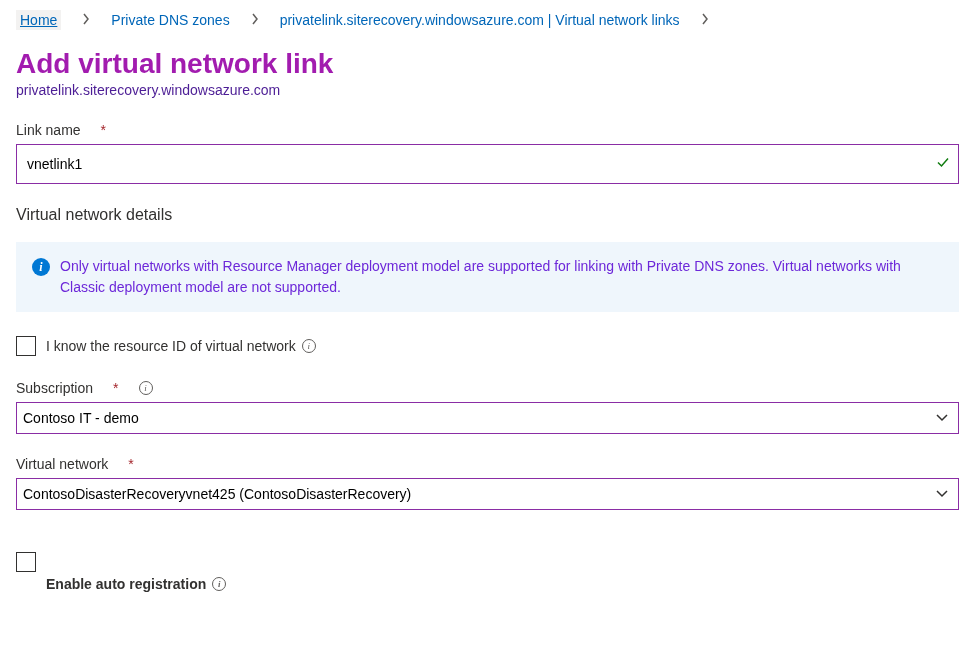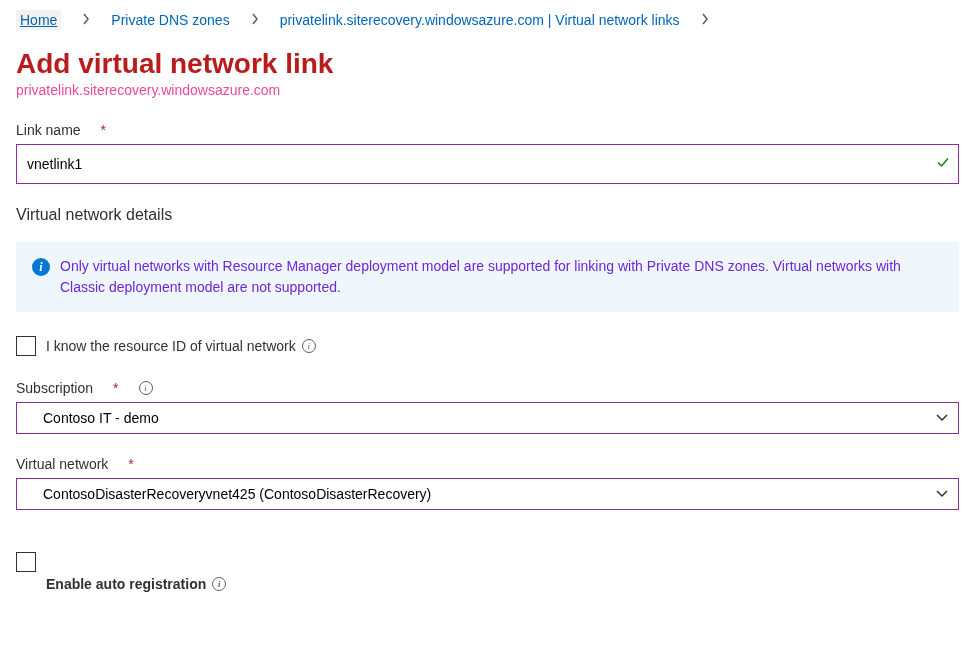--- a/index.html
+++ b/index.html
@@ -30,25 +30,25 @@
       text-decoration: underline;
       background: #f3f2f1;
       padding: 2px 4px;
     }
     .breadcrumb .sep {
       color: #605e5c;
     }
     h1 {
       font-size: 28px;
       font-weight: 600;
-      color: #b91c1c;
+      color: #a21caf;
       margin-bottom: 2px;
     }
     .subtitle {
-      color: #ec4899;
+      color: #4c1d95;
       font-size: 14px;
       margin-bottom: 24px;
     }
     .field-label {
       font-size: 14px;
       color: #323130;
       margin-bottom: 6px;
       display: flex;
       align-items: center;
       gap: 20px;
@@ -150,21 +150,21 @@
       cursor: pointer;
     }
     .select-wrapper {
       position: relative;
       margin-bottom: 22px;
     }
     .select {
       width: 100%;
       height: 32px;
       border: 1px solid #8a2da5;
-      padding: 6px 32px 6px 26px;
+      padding: 6px 32px 6px 6px;
       font-size: 14px;
       font-family: inherit;
       background: #ffffff;
       appearance: none;
       -webkit-appearance: none;
       cursor: pointer;
       outline: none;
     }
     .chevron-down {
       position: absolute;

